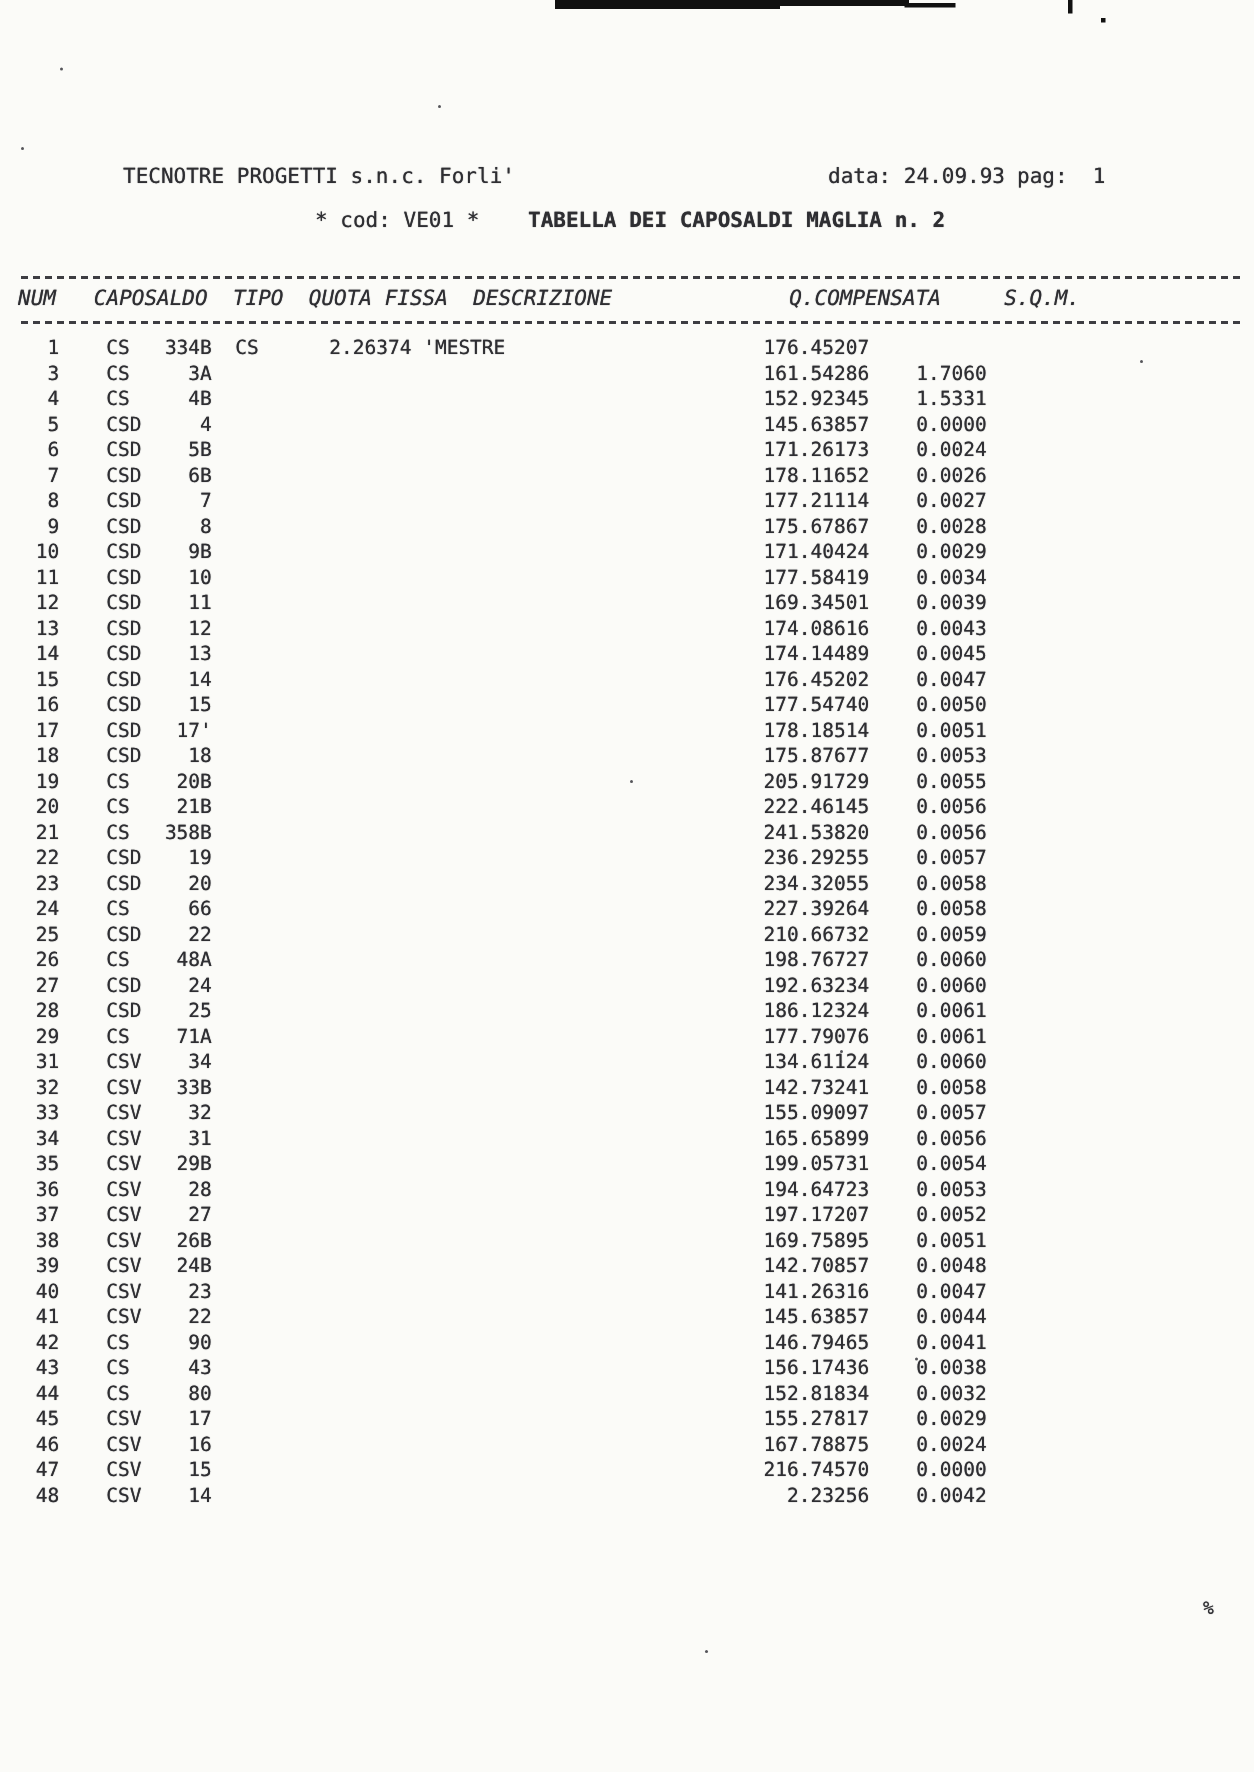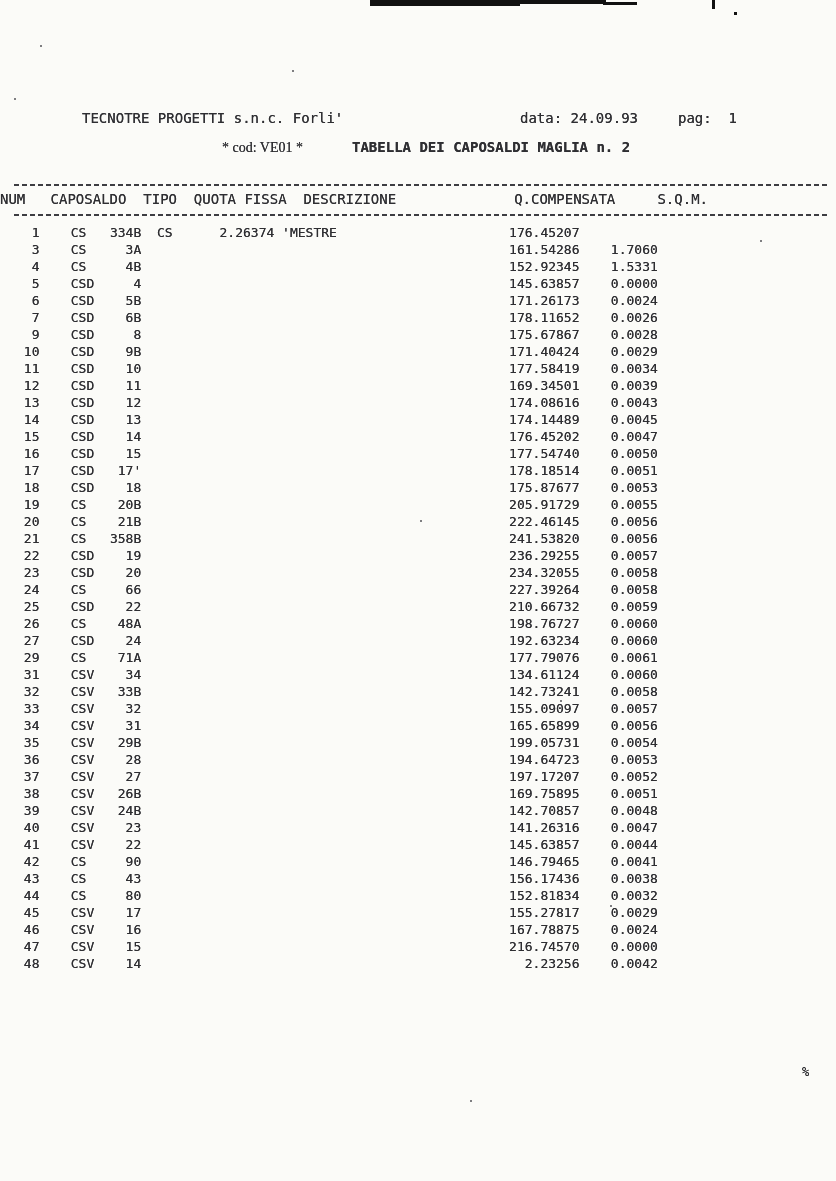--- a/index.html
+++ b/index.html
@@ -7,32 +7,32 @@
   body {
     position:relative;
     background:#fbfbf8;
     font-family:"DejaVu Sans Mono","Liberation Mono",monospace;
     color:#2e2e32;
     overflow:hidden;
   }
   .mono { white-space:pre; font-size:14px; line-height:17px; text-shadow:0 0 .6px rgba(40,40,45,.85); }
   .hdr-line { position:absolute; top:110px; left:0; width:100%; height:18px; }
   .hdr-company { position:absolute; left:82px; }
-  .hdr-date { position:absolute; left:520px; }
+  .hdr-date { position:absolute; left:552px; }
   .hdr-page { position:absolute; left:678px; }
   .title-line { position:absolute; top:139px; left:0; width:100%; height:18px; }
-  .title-code { position:absolute; left:222px;font-family:Liberation Serif, serif; }
+  .title-code { position:absolute; left:210px; }
   .title-text { position:absolute; left:352px;font-weight:bold; }
   .dashsep {
     position:absolute; left:14px; width:816px; height:2px;
     background:repeating-linear-gradient(90deg,#3d3d42 0 5px,transparent 5px 8px);
   }
   .sep1 { top:184px; }
   .sep2 { top:214px; }
-  .colhead { position:absolute; top:191px; left:0; }
+  .colhead { position:absolute; top:191px; left:12px;font-style:italic; }
   .rows { position:absolute; top:224px; left:16px; }
   .trow { height:17px; white-space:pre; font-size:13px; line-height:17px; text-shadow:0 0 .6px rgba(40,40,45,.85); }
   .pct-mark { position:absolute; top:1064px; left:802px; font-size:12px; }
   
   .art { position:absolute; background:#111; }
   .a1 { top:0; left:370px; width:150px; height:6px; }
   .a2 { top:0; left:516px; width:90px; height:4px; }
   .a3 { top:2px; left:603px; width:34px; height:3px; }
   .a4 { top:0; left:712px; width:3px; height:9px; }
   .a5 { top:12px; left:734px; width:3px; height:3px; }
@@ -69,39 +69,41 @@
 <div class="dashsep sep1"></div>
 <div class="mono colhead">NUM   CAPOSALDO  TIPO  QUOTA FISSA  DESCRIZIONE              Q.COMPENSATA     S.Q.M.</div>
 <div class="dashsep sep2"></div>
 <div class="rows">
     <div class="trow">  1    CS   334B  CS      2.26374 'MESTRE                      176.45207          </div>
     <div class="trow">  3    CS     3A                                               161.54286    1.7060</div>
     <div class="trow">  4    CS     4B                                               152.92345    1.5331</div>
     <div class="trow">  5    CSD     4                                               145.63857    0.0000</div>
     <div class="trow">  6    CSD    5B                                               171.26173    0.0024</div>
     <div class="trow">  7    CSD    6B                                               178.11652    0.0026</div>
+    <div class="trow">  8    CSD     7                                               177.21114    0.0027</div>
     <div class="trow">  9    CSD     8                                               175.67867    0.0028</div>
     <div class="trow"> 10    CSD    9B                                               171.40424    0.0029</div>
     <div class="trow"> 11    CSD    10                                               177.58419    0.0034</div>
     <div class="trow"> 12    CSD    11                                               169.34501    0.0039</div>
     <div class="trow"> 13    CSD    12                                               174.08616    0.0043</div>
     <div class="trow"> 14    CSD    13                                               174.14489    0.0045</div>
     <div class="trow"> 15    CSD    14                                               176.45202    0.0047</div>
     <div class="trow"> 16    CSD    15                                               177.54740    0.0050</div>
     <div class="trow"> 17    CSD   17'                                               178.18514    0.0051</div>
     <div class="trow"> 18    CSD    18                                               175.87677    0.0053</div>
     <div class="trow"> 19    CS    20B                                               205.91729    0.0055</div>
     <div class="trow"> 20    CS    21B                                               222.46145    0.0056</div>
     <div class="trow"> 21    CS   358B                                               241.53820    0.0056</div>
     <div class="trow"> 22    CSD    19                                               236.29255    0.0057</div>
     <div class="trow"> 23    CSD    20                                               234.32055    0.0058</div>
     <div class="trow"> 24    CS     66                                               227.39264    0.0058</div>
     <div class="trow"> 25    CSD    22                                               210.66732    0.0059</div>
     <div class="trow"> 26    CS    48A                                               198.76727    0.0060</div>
     <div class="trow"> 27    CSD    24                                               192.63234    0.0060</div>
+    <div class="trow"> 28    CSD    25                                               186.12324    0.0061</div>
     <div class="trow"> 29    CS    71A                                               177.79076    0.0061</div>
     <div class="trow"> 31    CSV    34                                               134.61124    0.0060</div>
     <div class="trow"> 32    CSV   33B                                               142.73241    0.0058</div>
     <div class="trow"> 33    CSV    32                                               155.09097    0.0057</div>
     <div class="trow"> 34    CSV    31                                               165.65899    0.0056</div>
     <div class="trow"> 35    CSV   29B                                               199.05731    0.0054</div>
     <div class="trow"> 36    CSV    28                                               194.64723    0.0053</div>
     <div class="trow"> 37    CSV    27                                               197.17207    0.0052</div>
     <div class="trow"> 38    CSV   26B                                               169.75895    0.0051</div>
     <div class="trow"> 39    CSV   24B                                               142.70857    0.0048</div>

